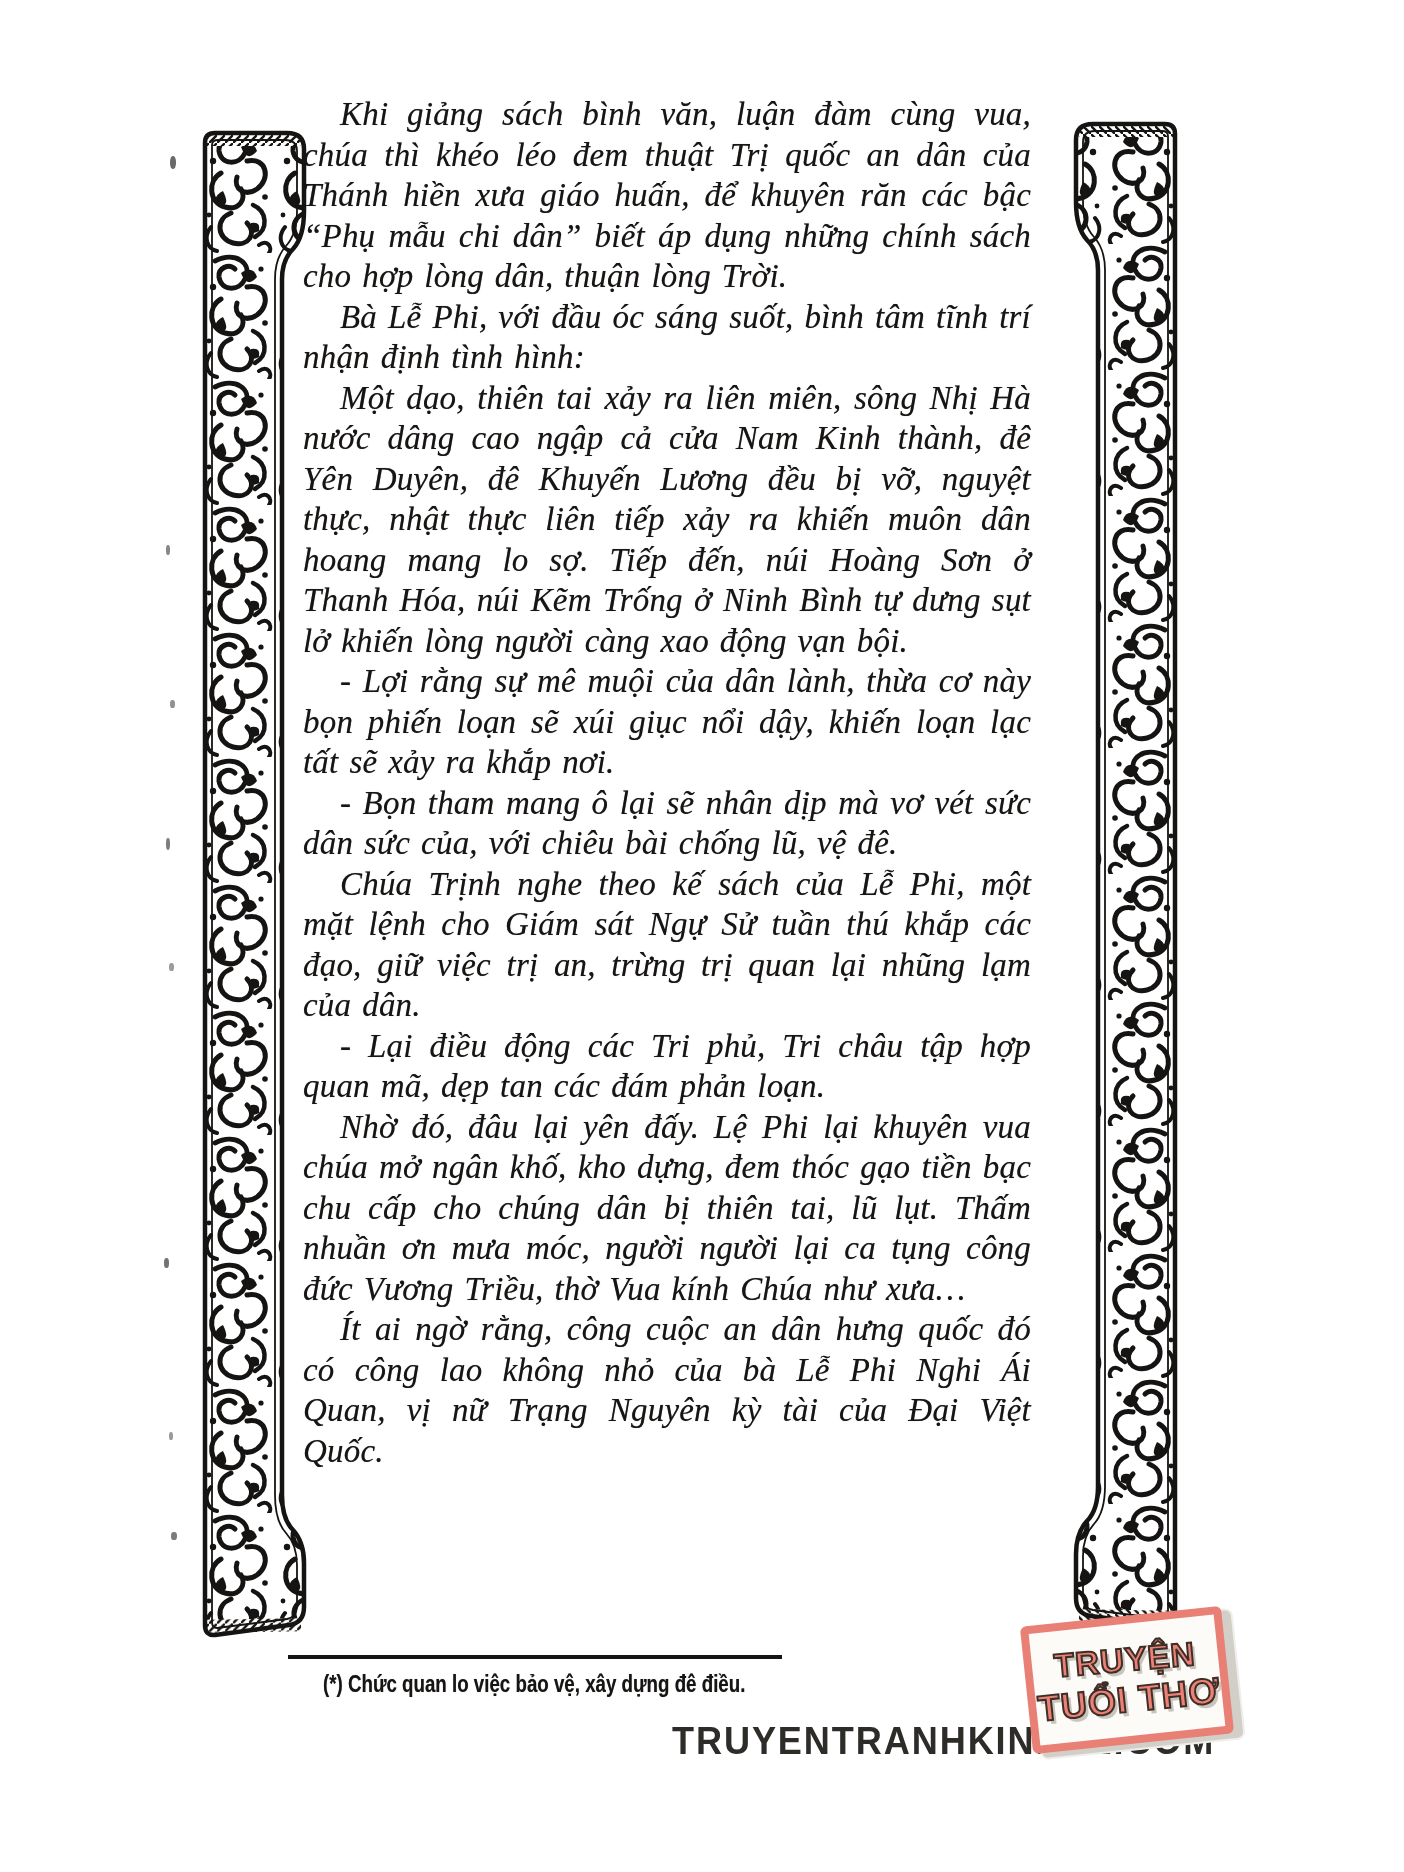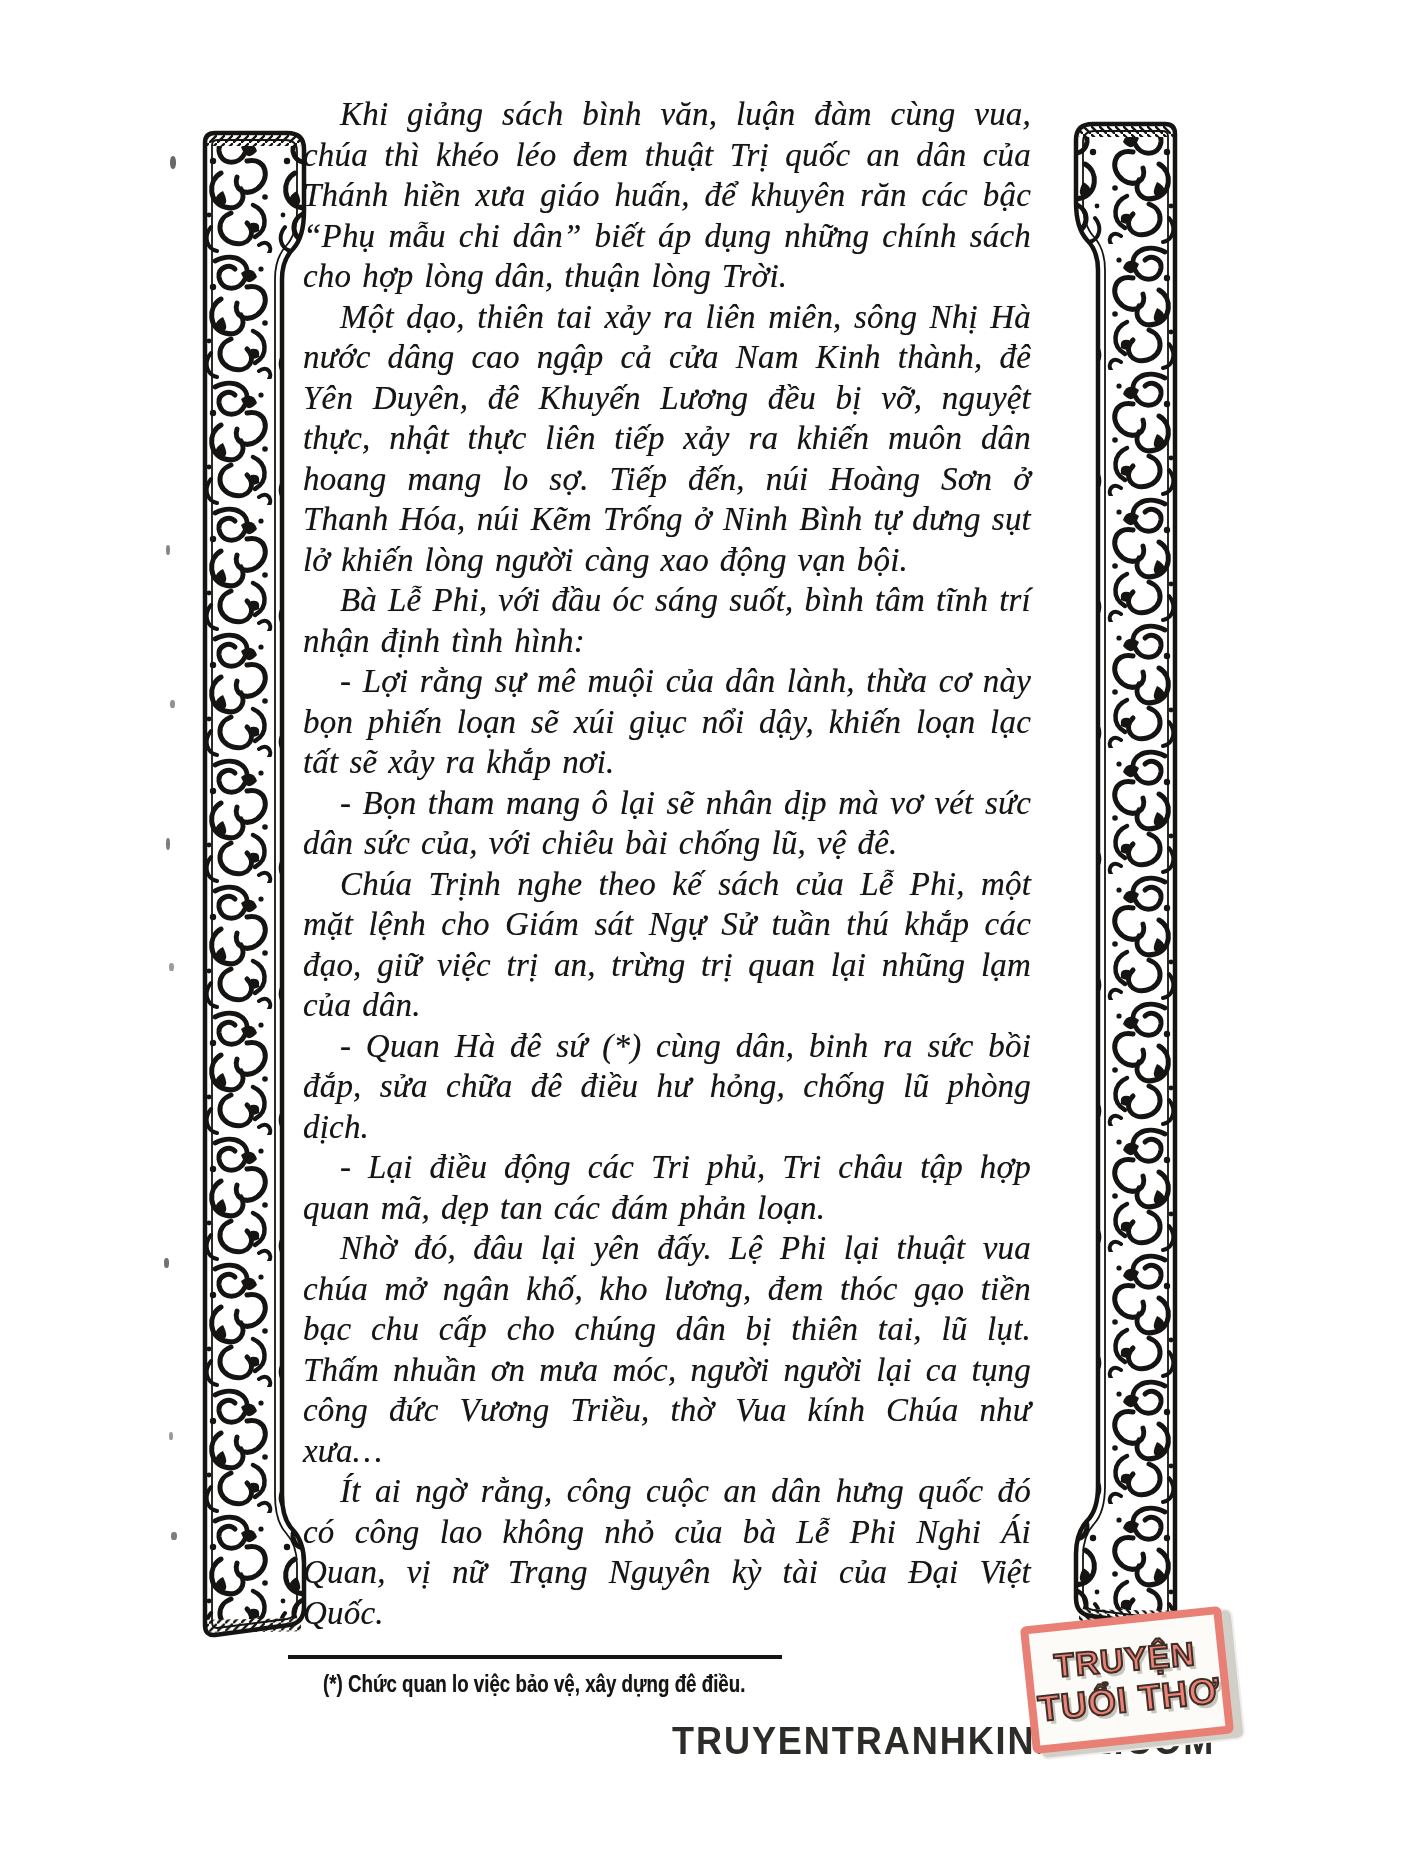--- a/index.html
+++ b/index.html
@@ -128,28 +128,27 @@
     <rect x="6" y="7" width="94" height="12" fill="url(#hatch)"></rect>
     <rect x="6" y="1492" width="94" height="13" fill="url(#hatch)" transform="rotate(-1 53 1498)"></rect>
     <use href="#colShape" fill="none" stroke="#161412" stroke-width="4.5"></use>
     <path d="M11 18 Q11 13 17 13 L84 13 Q96 13 96 24 L96 84 Q96 107 85 119 Q74 131 74 152
       L74 1368 Q74 1394 85 1406 Q96 1418 96 1438 L96 1478 Q96 1490 86 1492 L16 1501 Q11 1501 11 1495 Z" fill="none" stroke="#161412" stroke-width="1.8"></path>
   </g>
 </svg>
 
 <div class="text-block">
     <p class="para">Khi giảng sách bình văn, luận đàm cùng vua, chúa thì khéo léo đem thuật Trị quốc an dân của Thánh hiền xưa giáo huấn, để khuyên răn các bậc “Phụ mẫu chi dân” biết áp dụng những chính sách cho hợp lòng dân, thuận lòng Trời.</p>
+    <p class="para">Bà Lễ Phi, với đầu óc sáng suốt, bình tâm tĩnh trí nhận định tình hình:</p>
     <p class="para">Một dạo, thiên tai xảy ra liên miên, sông Nhị Hà nước dâng cao ngập cả cửa Nam Kinh thành, đê Yên Duyên, đê Khuyến Lương đều bị vỡ, nguyệt thực, nhật thực liên tiếp xảy ra khiến muôn dân hoang mang lo sợ. Tiếp đến, núi Hoàng Sơn ở Thanh Hóa, núi Kẽm Trống ở Ninh Bình tự dưng sụt lở khiến lòng người càng xao động vạn bội.</p>
-    <p class="para">Bà Lễ Phi, với đầu óc sáng suốt, bình tâm tĩnh trí nhận định tình hình:</p>
     <p class="para">- Lợi rằng sự mê muội của dân lành, thừa cơ này bọn phiến loạn sẽ xúi giục nổi dậy, khiến loạn lạc tất sẽ xảy ra khắp nơi.</p>
     <p class="para">- Bọn tham mang ô lại sẽ nhân dịp mà vơ vét sức dân sức của, với chiêu bài chống lũ, vệ đê.</p>
     <p class="para">Chúa Trịnh nghe theo kế sách của Lễ Phi, một mặt lệnh cho Giám sát Ngự Sử tuần thú khắp các đạo, giữ việc trị an, trừng trị quan lại nhũng lạm của dân.</p>
-    <p class="para">- Quan Hà đê sứ (*) cùng dân, binh ra sức bồi đắp, sửa chữa đê điều hư hỏng, chống lũ phòng dịch.</p>
     <p class="para">- Lại điều động các Tri phủ, Tri châu tập hợp quan mã, dẹp tan các đám phản loạn.</p>
-    <p class="para">Nhờ đó, đâu lại yên đấy. Lệ Phi lại thuật vua chúa mở ngân khố, kho lương, đem thóc gạo tiền bạc chu cấp cho chúng dân bị thiên tai, lũ lụt. Thấm nhuần ơn mưa móc, người người lại ca tụng công đức Vương Triều, thờ Vua kính Chúa như xưa…</p>
+    <p class="para">Nhờ đó, đâu lại yên đấy. Lệ Phi lại khuyên vua chúa mở ngân khố, kho dựng, đem thóc gạo tiền bạc chu cấp cho chúng dân bị thiên tai, lũ lụt. Thấm nhuần ơn mưa móc, người người lại ca tụng công đức Vương Triều, thờ Vua kính Chúa như xưa…</p>
     <p class="para">Ít ai ngờ rằng, công cuộc an dân hưng quốc đó có công lao không nhỏ của bà Lễ Phi Nghi Ái Quan, vị nữ Trạng Nguyên kỳ tài của Đại Việt Quốc.</p>
   </div>
 
 <div class="footnote-rule"></div>
 <div class="footnote-text">(*) Chức quan lo việc bảo vệ, xây dựng đê điều.</div>
 
 <div class="watermark">TRUYENTRANHKINDLE.COM</div>
 
 <div class="logo">
   <div class="l1">TRUYỆN</div>

